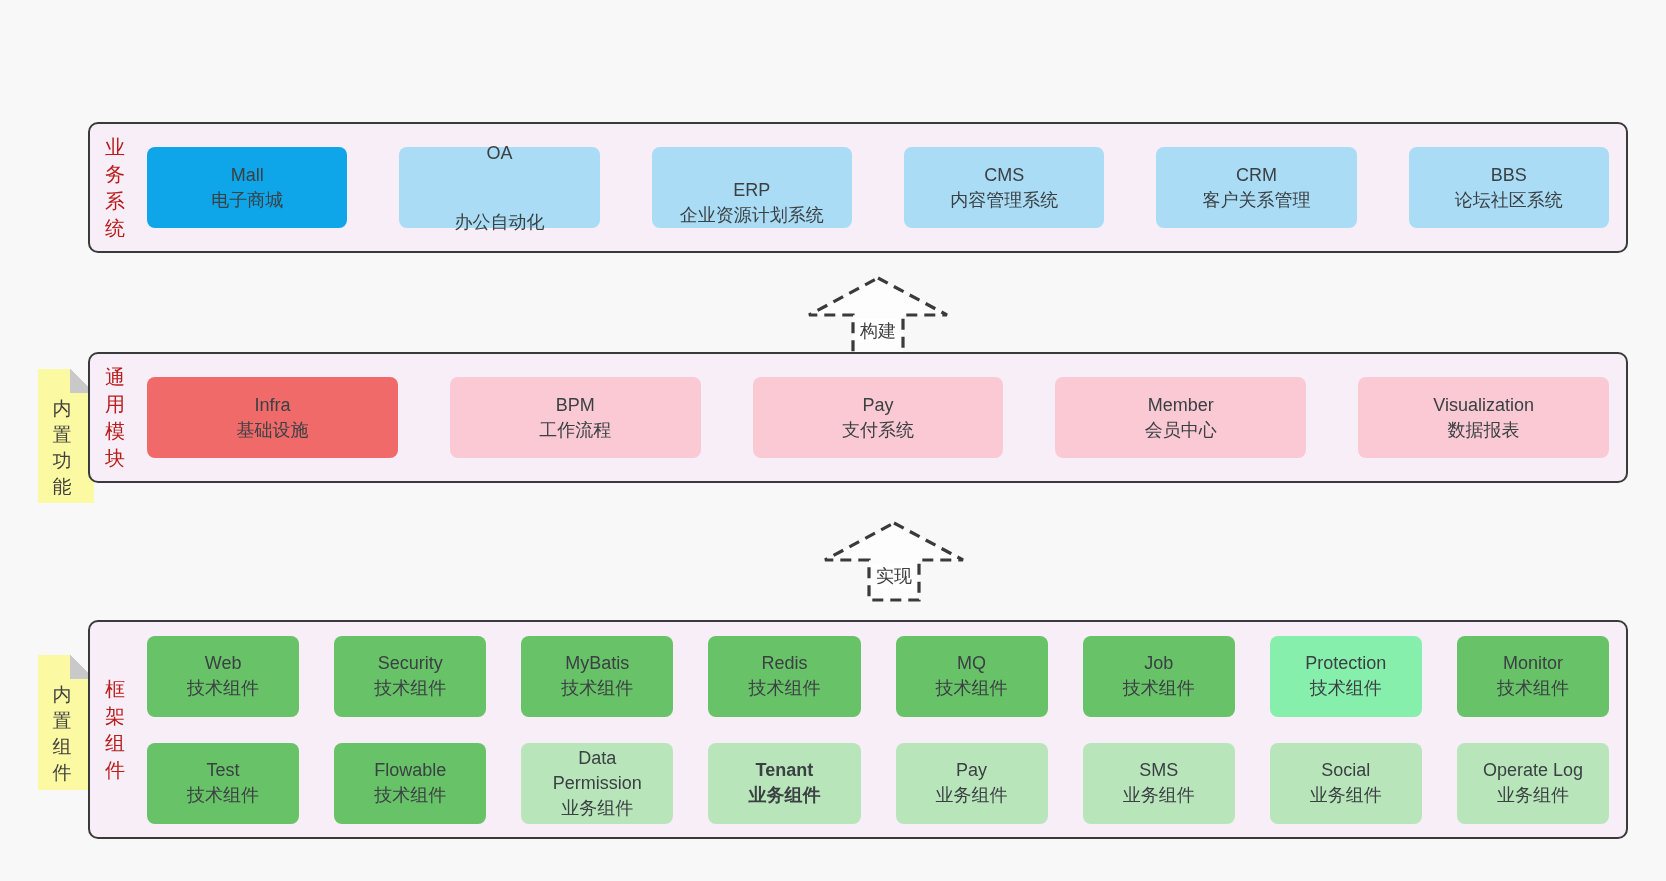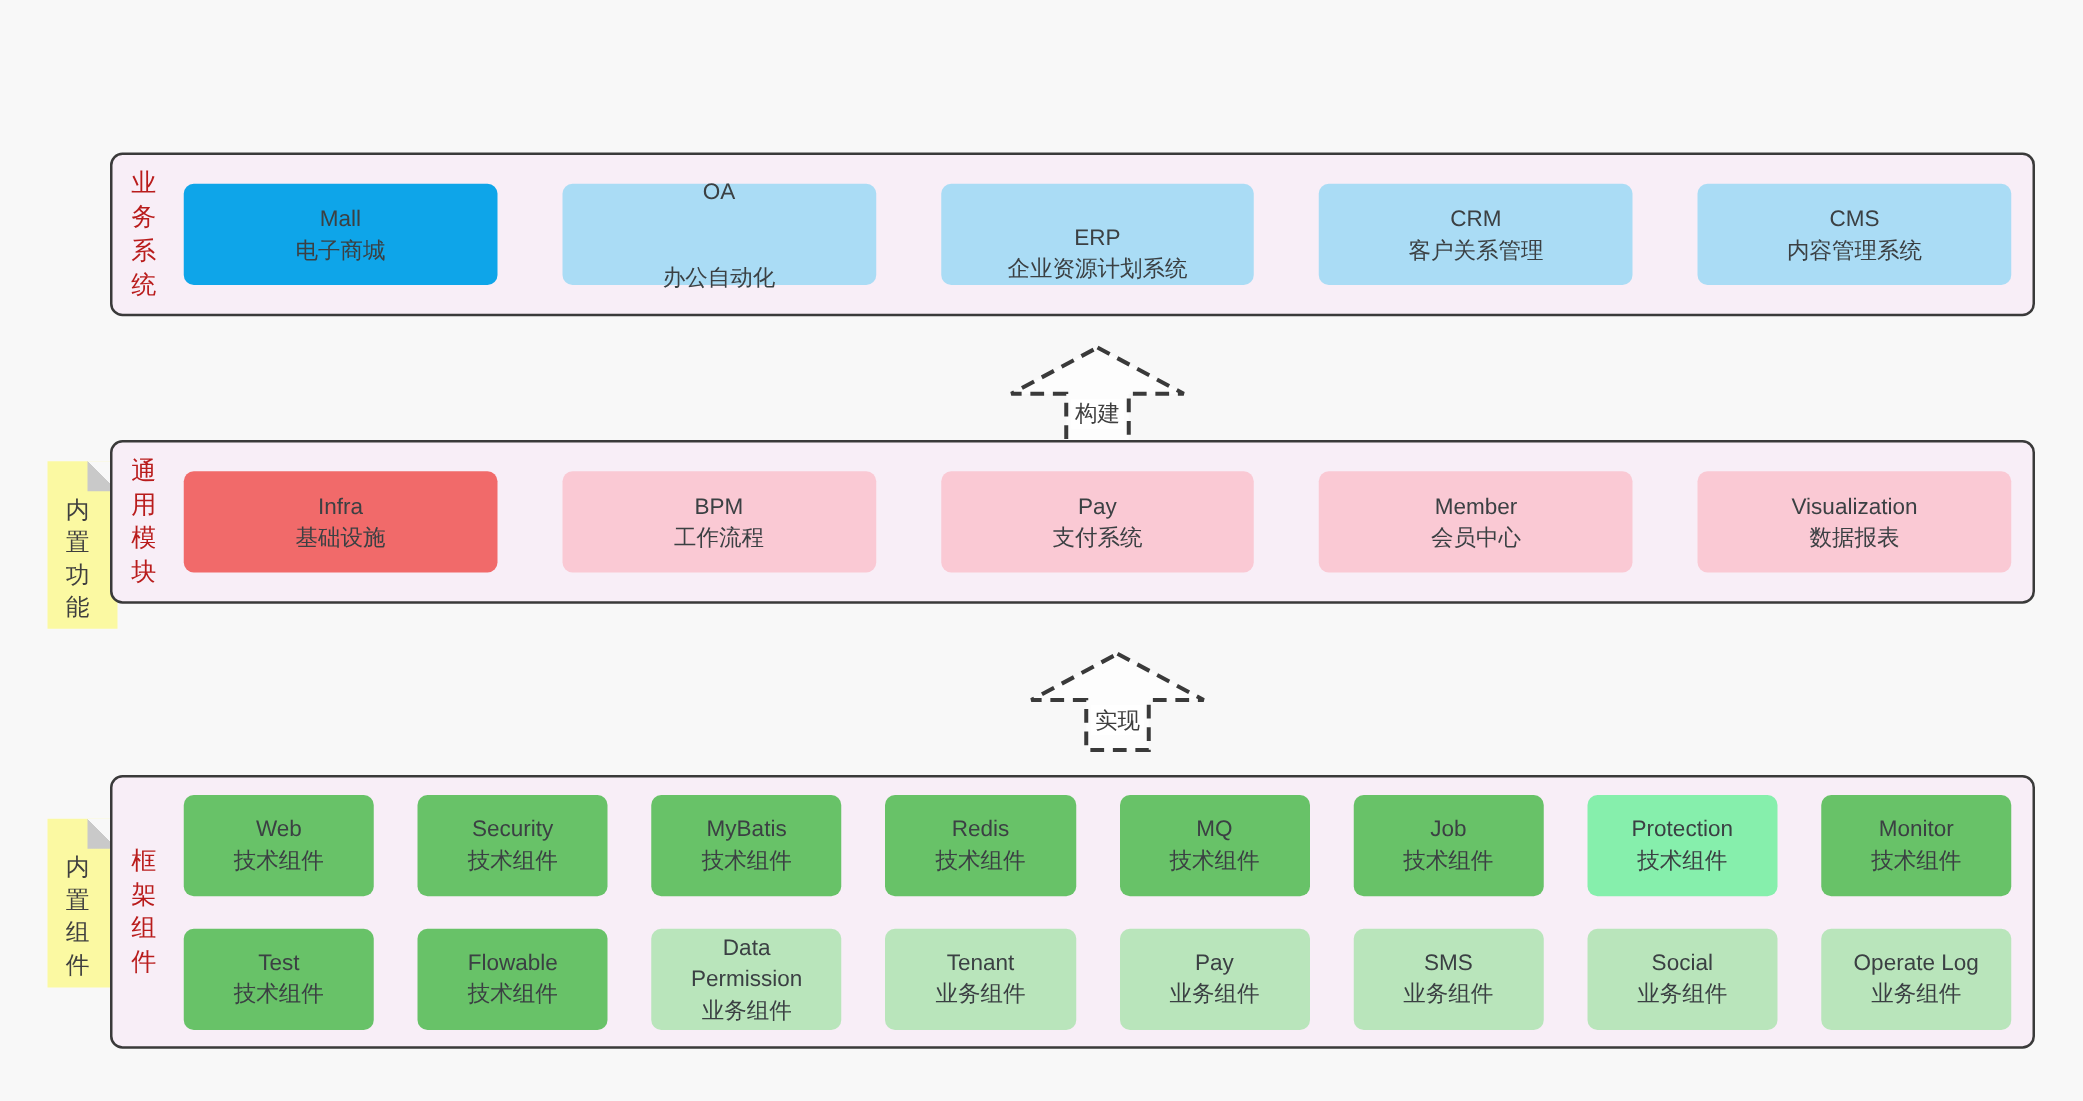--- a/index.html
+++ b/index.html
@@ -108,26 +108,30 @@
       </div>
       <div class="box" style="background: rgb(170, 220, 245); gap: 44px;">
         <div>OA</div>
         <div>办公自动化</div>
       </div>
       <div class="box" style="background: rgb(170, 220, 245); justify-content: flex-end;">
         <div>ERP</div>
         <div>企业资源计划系统</div>
       </div>
       <div class="box" style="background: rgb(170, 220, 245);">
+        <div>CMS</div>
+        <div>内容管理系统</div>
+      </div>
+      <div class="box" style="background: rgb(170, 220, 245);">
         <div>CRM</div>
         <div>客户关系管理</div>
       </div>
       <div class="box" style="background: rgb(170, 220, 245);">
-        <div>CMS</div>
-        <div>内容管理系统</div>
+        <div>BBS</div>
+        <div>论坛社区系统</div>
       </div>
     </div>
   </div>
 
   <div class="arrow arrow-build">
     <svg viewBox="0 0 144 83">
       <polygon points="72,3 141,40 97,40 97,80 47,80 47,40 3,40" fill="#fdfdfd" stroke="#3a3a3a" stroke-width="3.2" stroke-dasharray="11,7" stroke-linejoin="miter"></polygon>
     </svg>
     <span class="arrow-label">构建</span>
   </div>
@@ -216,21 +220,21 @@
           <div>技术组件</div>
         </div>
         <div class="box" style="background: rgb(104, 194, 104);">
           <div>Flowable</div>
           <div>技术组件</div>
         </div>
         <div class="box" style="background: rgb(185, 229, 187);">
           <div>Data Permission</div>
           <div>业务组件</div>
         </div>
-        <div class="box" style="background: rgb(185, 229, 187);">
+        <div class="box" style="background: rgb(185, 229, 187); font-weight: bold;">
           <div>Tenant</div>
           <div>业务组件</div>
         </div>
         <div class="box" style="background: rgb(185, 229, 187);">
           <div>Pay</div>
           <div>业务组件</div>
         </div>
         <div class="box" style="background: rgb(185, 229, 187);">
           <div>SMS</div>
           <div>业务组件</div>

